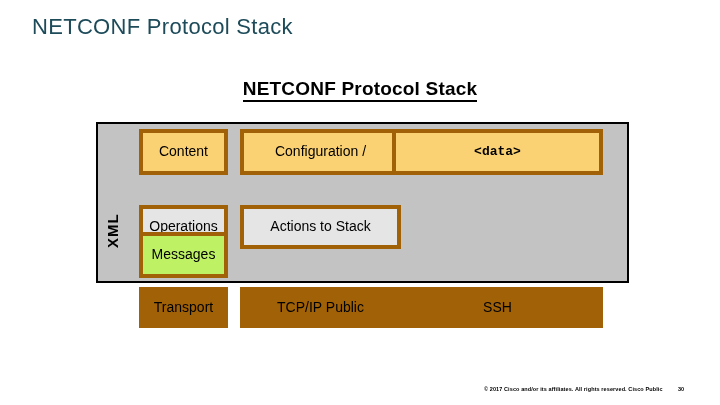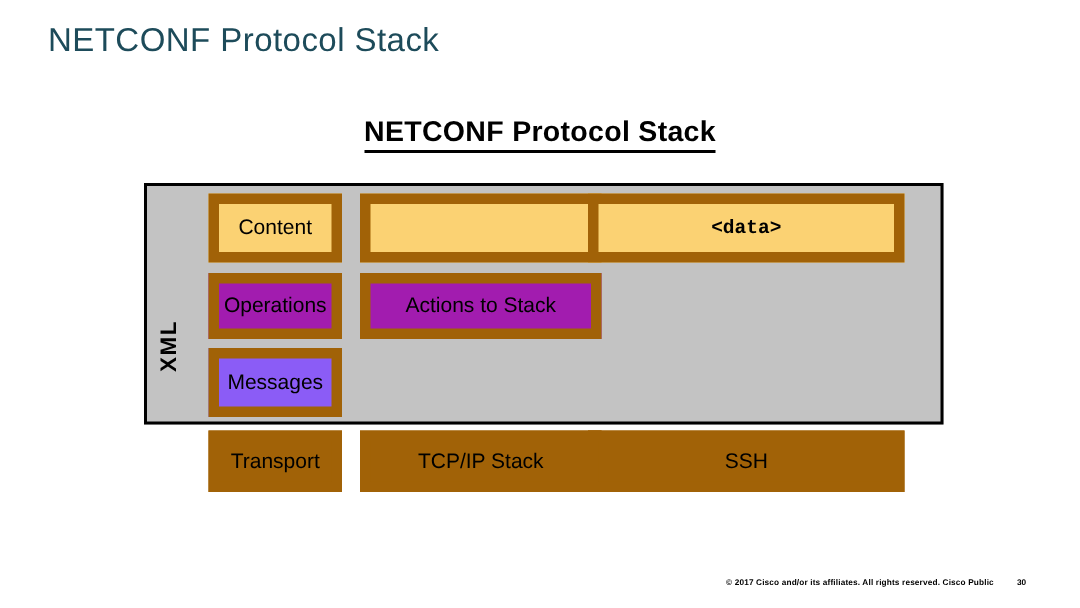--- a/index.html
+++ b/index.html
@@ -73,43 +73,43 @@
     color: #000000;
     letter-spacing: 1px;
     transform: rotate(-90deg);
     transform-origin: 0 0;
     white-space: nowrap;
   }
 
   
   .sbox {
     position: absolute;
-    border: 7px solid #a16207;
+    border: 4px solid #a16207;
     box-sizing: border-box;
     display: flex;
     align-items: center;
     justify-content: center;
     text-align: right;
     color: #000000;
     line-height: 1.12;
   }
   .sbox .txt {
     display: block;
     padding: 0 4px;
   }
 
   .lbl  { font-size: 14px; font-weight: 400; }
   .desc { font-size: 14px; font-weight: 400; }
   .code { font-family: "Liberation Mono", "DejaVu Sans Mono", monospace;
           font-size: 13px; font-weight: bold; letter-spacing: 0px; }
 
   
   .c-content   { background: #fbd273; }
-  .c-operations{ background: #a21caf; }
-  .c-messages  { background: #8b5cf6; }
+  .c-operations{ background: #e5e5e5; margin-top: 23px; }
+  .c-messages  { background: #bef264; }
   .c-transport { background: #a16207; }
 
   
   .col1 { left: 139px; width: 89px; }
   .col2 { left: 240px; width: 161px; }
   .col3 { left: 392px; width: 211px; }
 
   
   .row1 { top: 51px;  height: 46px; }
   .row2 { top: 104px; height: 44px; }
@@ -156,21 +156,21 @@
   </div>
 
   <div id="xml-container"></div>
   <div id="xml-label">XML</div>
 
   <div class="sbox col1 row1 c-content">
     <span class="txt lbl">Content</span>
   </div>
   <div class="sbox col2 row1 c-content">
     <span class="txt desc">
-      <br>
+      <span>Configuration /</span><br>
     </span>
   </div>
   <div class="sbox col3 row1 c-content">
     <span class="txt code">
       <span>&lt;data&gt;</span>
     </span>
   </div>
 
   <div class="sbox col1 row2 c-operations">
     <span class="txt lbl">Operations</span>
@@ -183,21 +183,21 @@
 
   <div class="sbox col1 row3 c-messages">
     <span class="txt lbl">Messages</span>
   </div>
 
   <div class="sbox col1 row4 c-transport">
     <span class="txt lbl">Transport</span>
   </div>
   <div class="sbox col2 row4 c-transport">
     <span class="txt desc">
-      <span>TCP/IP Stack</span>
+      <span>TCP/IP Public</span>
     </span>
   </div>
   <div class="sbox col3 row4 c-transport">
     <span class="txt desc">
       <span>SSH</span>
     </span>
   </div>
 
 </div>
 

